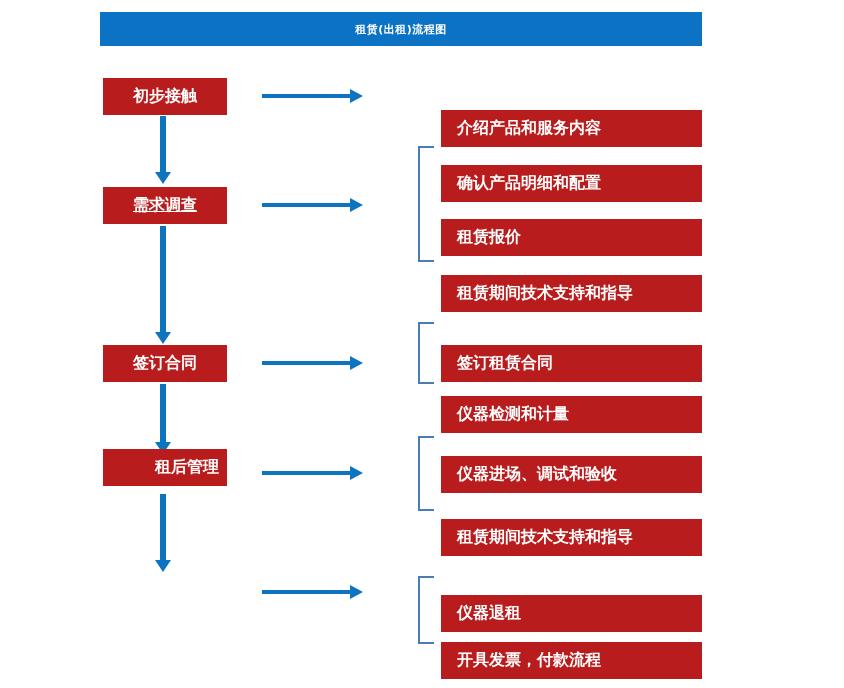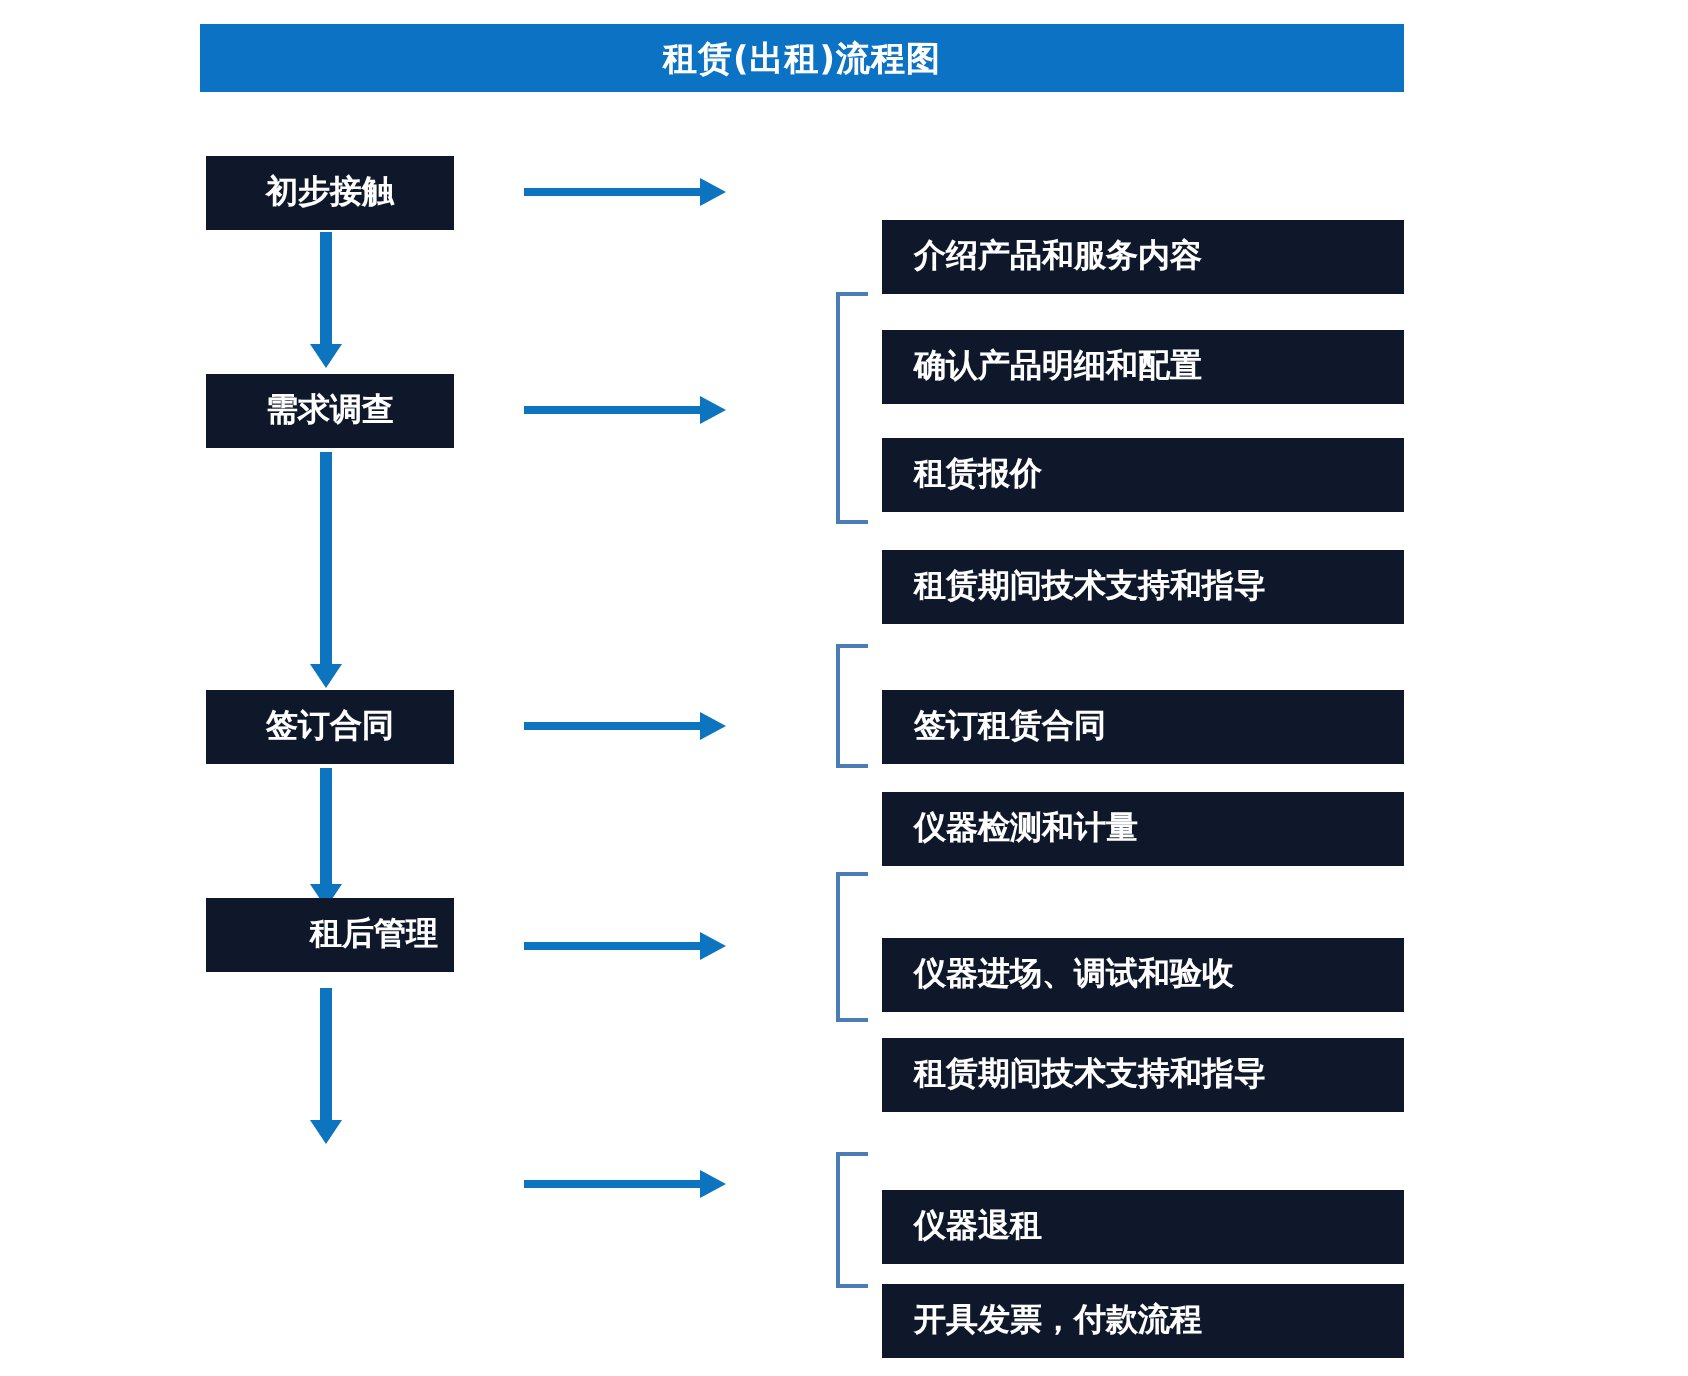--- a/index.html
+++ b/index.html
@@ -27,29 +27,29 @@
     position: absolute;
     left: 100px;
     top: 12px;
     width: 602px;
     height: 34px;
     background: #0b72c4;
     color: #ffffff;
     display: flex;
     align-items: center;
     justify-content: center;
-    font-size: 17px;
+    font-size: 11px;
     font-weight: bold;
     letter-spacing: 0.5px;
   }
 
   
   .box {
     position: absolute;
-    background: #0f172a;
+    background: #b91c1c;
     color: #ffffff;
     display: flex;
     align-items: center;
     font-size: 16px;
     font-weight: bold;
     box-sizing: border-box;
   }
   .box.left {
     left: 103px;
     width: 124px;
@@ -143,21 +143,21 @@
     <div class="head"></div>
   </div>
 
   <div class="box right" style="top:78px;">介绍产品和服务内容</div>
 
   <div class="v-arrow" style="top:116px;height:68px;">
     <div class="shaft" style="height:56px;"></div>
     <div class="head" style="top:56px;"></div>
   </div>
 
-  <div class="box left" style="top:187px;">需求调查</div>
+  <div class="box left" style="top:187px;text-decoration:underline;">需求调查</div>
 
   <div class="h-arrow" style="top:198px;">
     <div class="shaft"></div>
     <div class="head"></div>
   </div>
 
   <div class="bracket" style="top:146px;height:116px;"></div>
 
   <div class="box right" style="top:133px;">确认产品明细和配置</div>
 
@@ -190,21 +190,21 @@
 
   <div class="box left" style="top:449px;padding-left:48px;">租后管理</div>
 
   <div class="h-arrow" style="top:466px;">
     <div class="shaft"></div>
     <div class="head"></div>
   </div>
 
   <div class="bracket" style="top:436px;height:75px;"></div>
 
-  <div class="box right" style="top:437px;">仪器进场、调试和验收</div>
+  <div class="box right" style="top:424px;">仪器进场、调试和验收</div>
 
   <div class="box right" style="top:487px;">租赁期间技术支持和指导</div>
 
   <div class="v-arrow" style="top:494px;height:78px;">
     <div class="shaft" style="height:66px;"></div>
     <div class="head" style="top:66px;"></div>
   </div>
 
 
   <div class="h-arrow" style="top:585px;">

